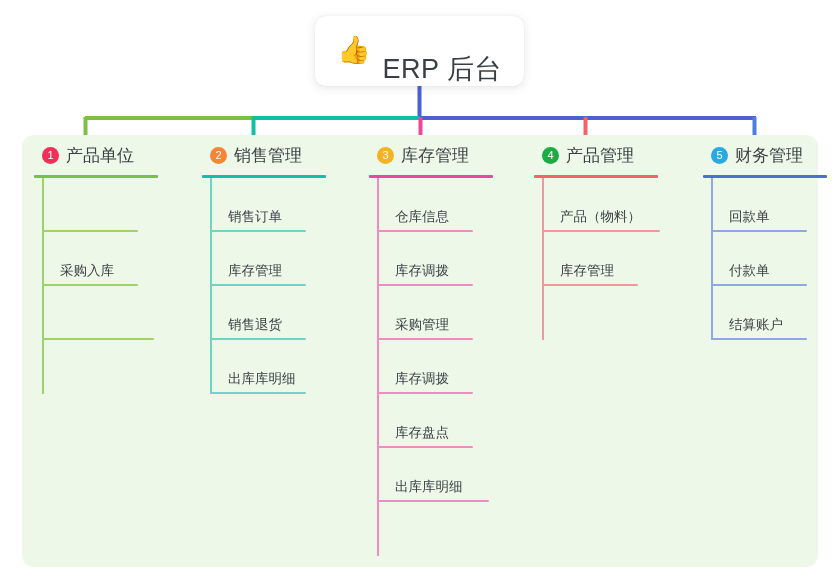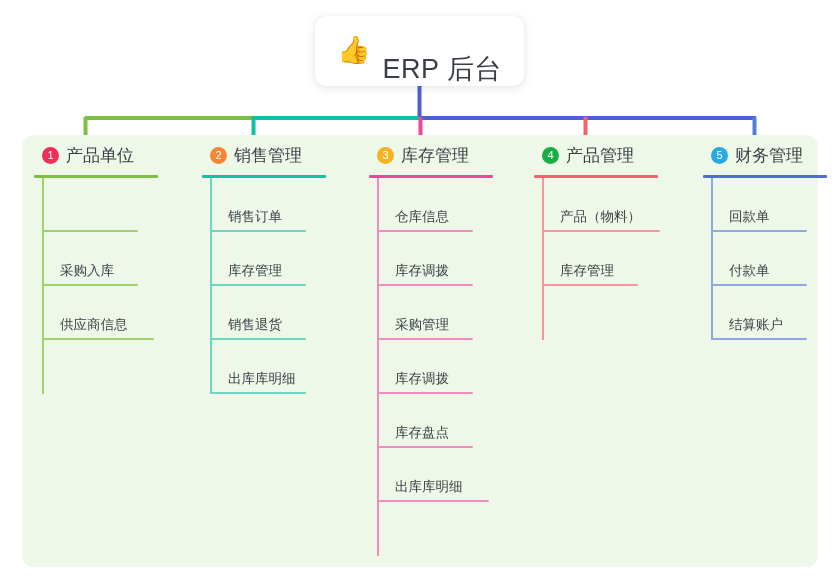--- a/index.html
+++ b/index.html
@@ -193,21 +193,20 @@
       <div class="items">
         <div class="spine" style="background:#9ed36a; height:216px;"></div>
         <div class="item">
           <div class="item-rule" style="background:#9ed36a;"></div>
         </div>
         <div class="item">
           <span class="item-label">采购入库</span>
           <div class="item-rule" style="background:#9ed36a;"></div>
         </div>
         <div class="item wide">
-          <span class="item-label">供应商信息</span>
           <div class="item-rule" style="background:#9ed36a;"></div>
         </div>
       </div>
     </div>
 
     <div class="column" style="left:168px;">
       <div class="col-head">
         <span class="badge" style="background:#f58634;">2</span>
         <span class="col-title">销售管理</span>
       </div>

